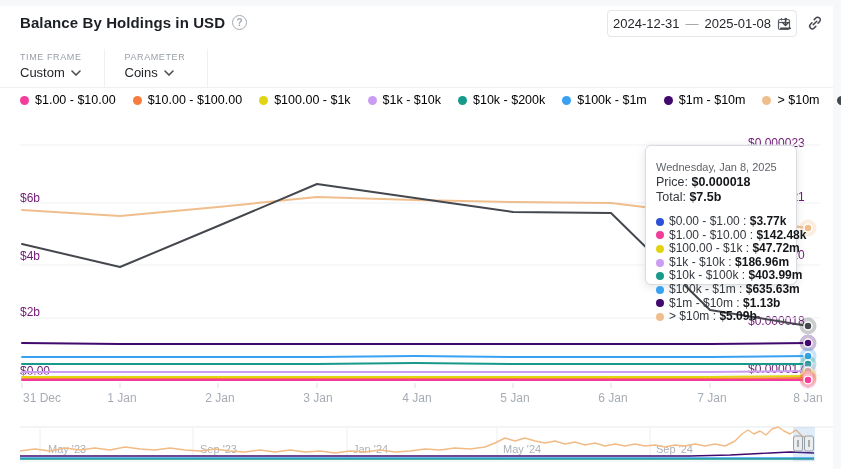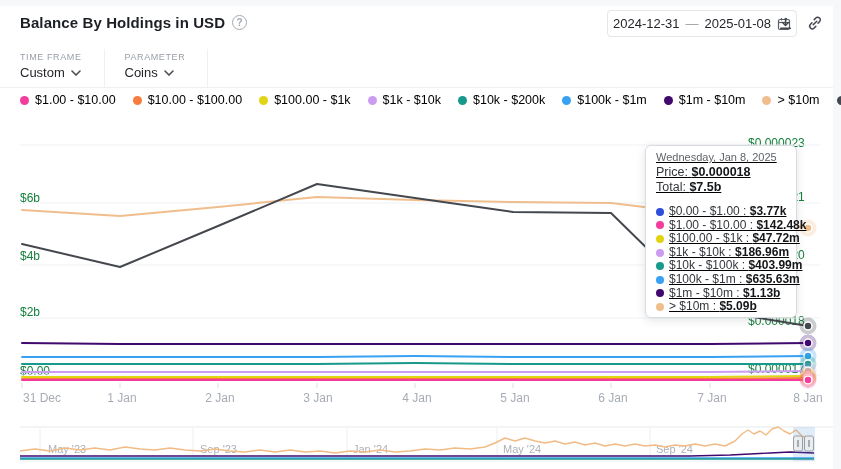--- a/index.html
+++ b/index.html
@@ -23,30 +23,30 @@
   .ctrl-group { padding:3px 22px 0 20px; border-right:1px solid #eef0f2; }
   .ctrl-label { font-size:9px; letter-spacing:.6px; color:#9aa0a8; font-weight:400; }
   .ctrl-value { margin-top:3px; font-size:13px; color:#23262b; font-weight:400; display:flex; align-items:center; gap:6px; }
 
   
   .legend { position:absolute; left:20px; top:93px; width:800px; display:flex; align-items:center; gap:17px; }
   .legend-item { display:flex; align-items:center; gap:6px; font-size:12.5px; color:#000000; white-space:nowrap; cursor:pointer; }
   .dot { width:9px; height:9px; border-radius:50%; flex:0 0 auto; }
 
   
-  .axis-label { position:absolute; font-size:12px; color:#15803d; }
+  .axis-label { position:absolute; font-size:12px; color:#701a75; }
   .x-label { transform:translateX(-50%); color:#a6acb4; }
   .nav-label { position:absolute; font-size:11px; color:#acb2b9; }
 
   svg.chart { position:absolute; left:0; top:0; }
 
   
-  .tooltip { position:absolute; left:645px; top:145px; width:152px; height:173px; background:#ffffff;
+  .tooltip { position:absolute; left:645px; top:145px; width:152px; height:140px; background:#ffffff;
          border:1px solid #d8dce1; border-radius:6px; box-shadow:0 2px 10px rgba(40,45,55,.13);
-         padding:5px 10px 6px 10px; z-index:5;text-decoration:underline; }
+         padding:15px 10px 6px 10px; z-index:5; }
   .tt-date { font-size:11px; color:#5f646a; margin-bottom:2px; }
   .tt-line { font-size:12.5px; color:#33373d; line-height:15px; }
   .tt-line strong { color:#141619; }
   .tt-rows { margin-top:10px; }
   .tt-row { display:flex; align-items:center; gap:5px; font-size:12px; color:#33373d; line-height:13.6px; white-space:nowrap; }
   .tt-row .dot { width:8px; height:8px; }
   .tt-row strong { color:#141619; }
 </style>
 </head>
 <body>

